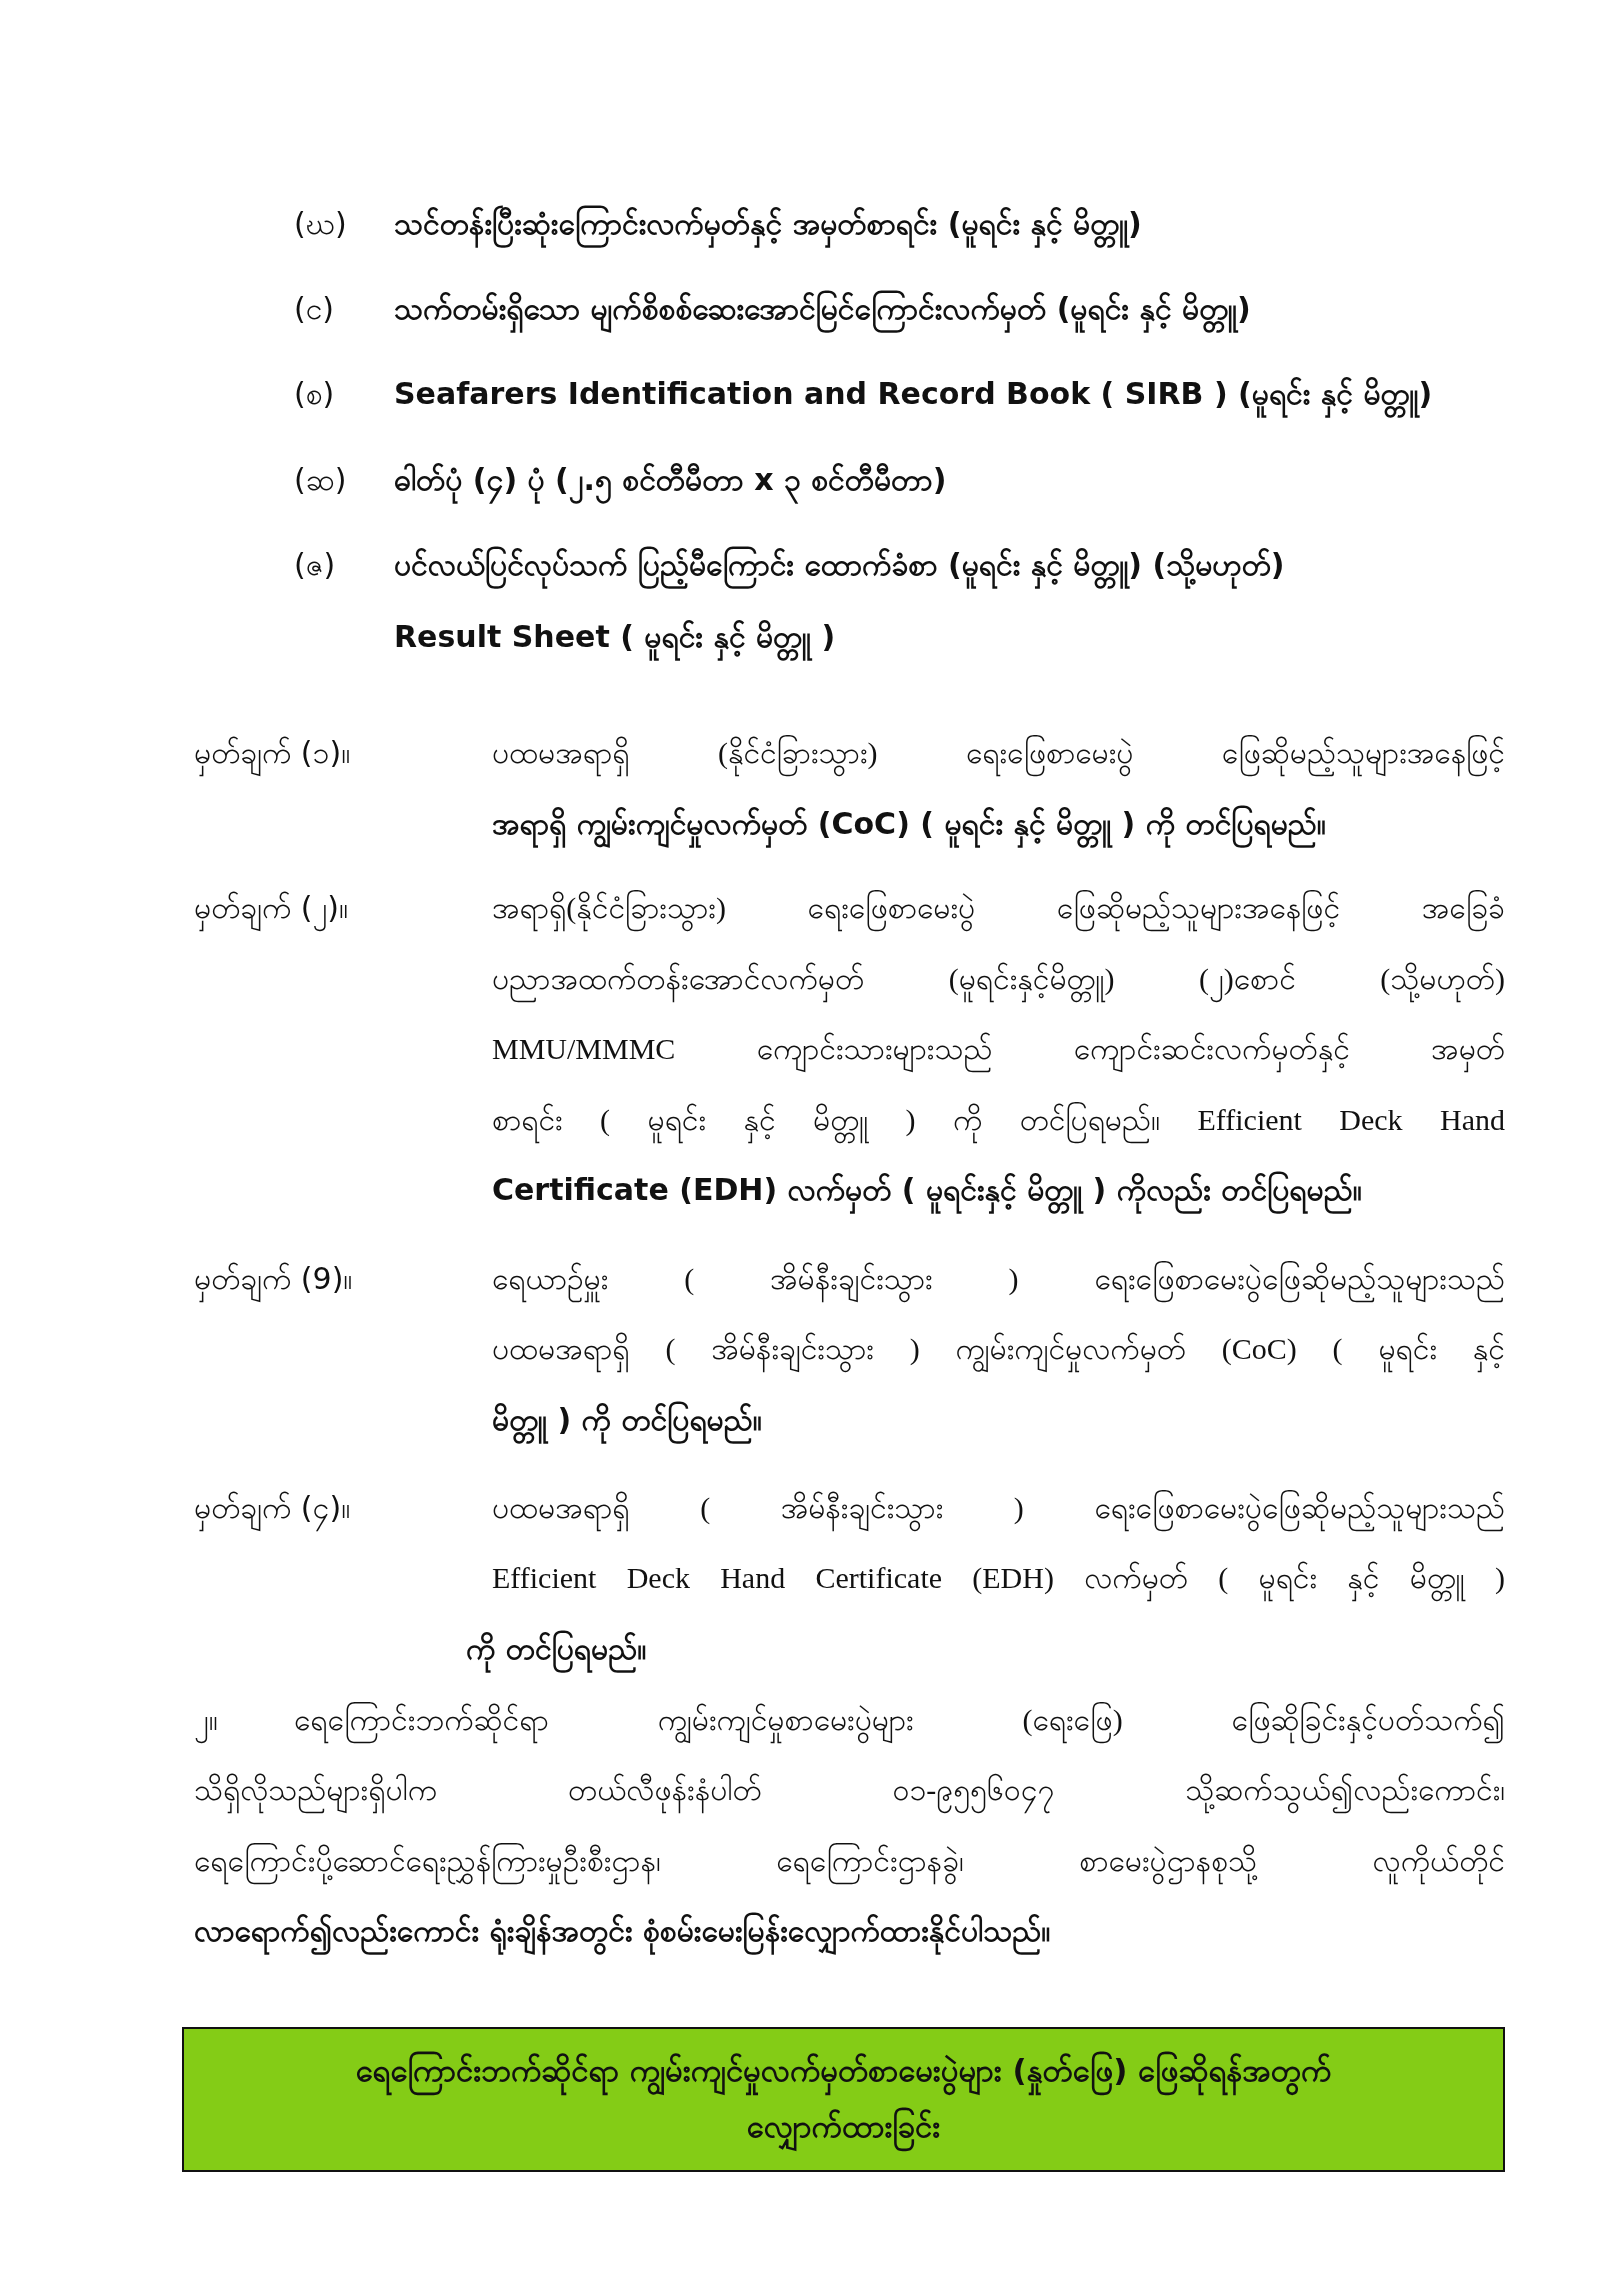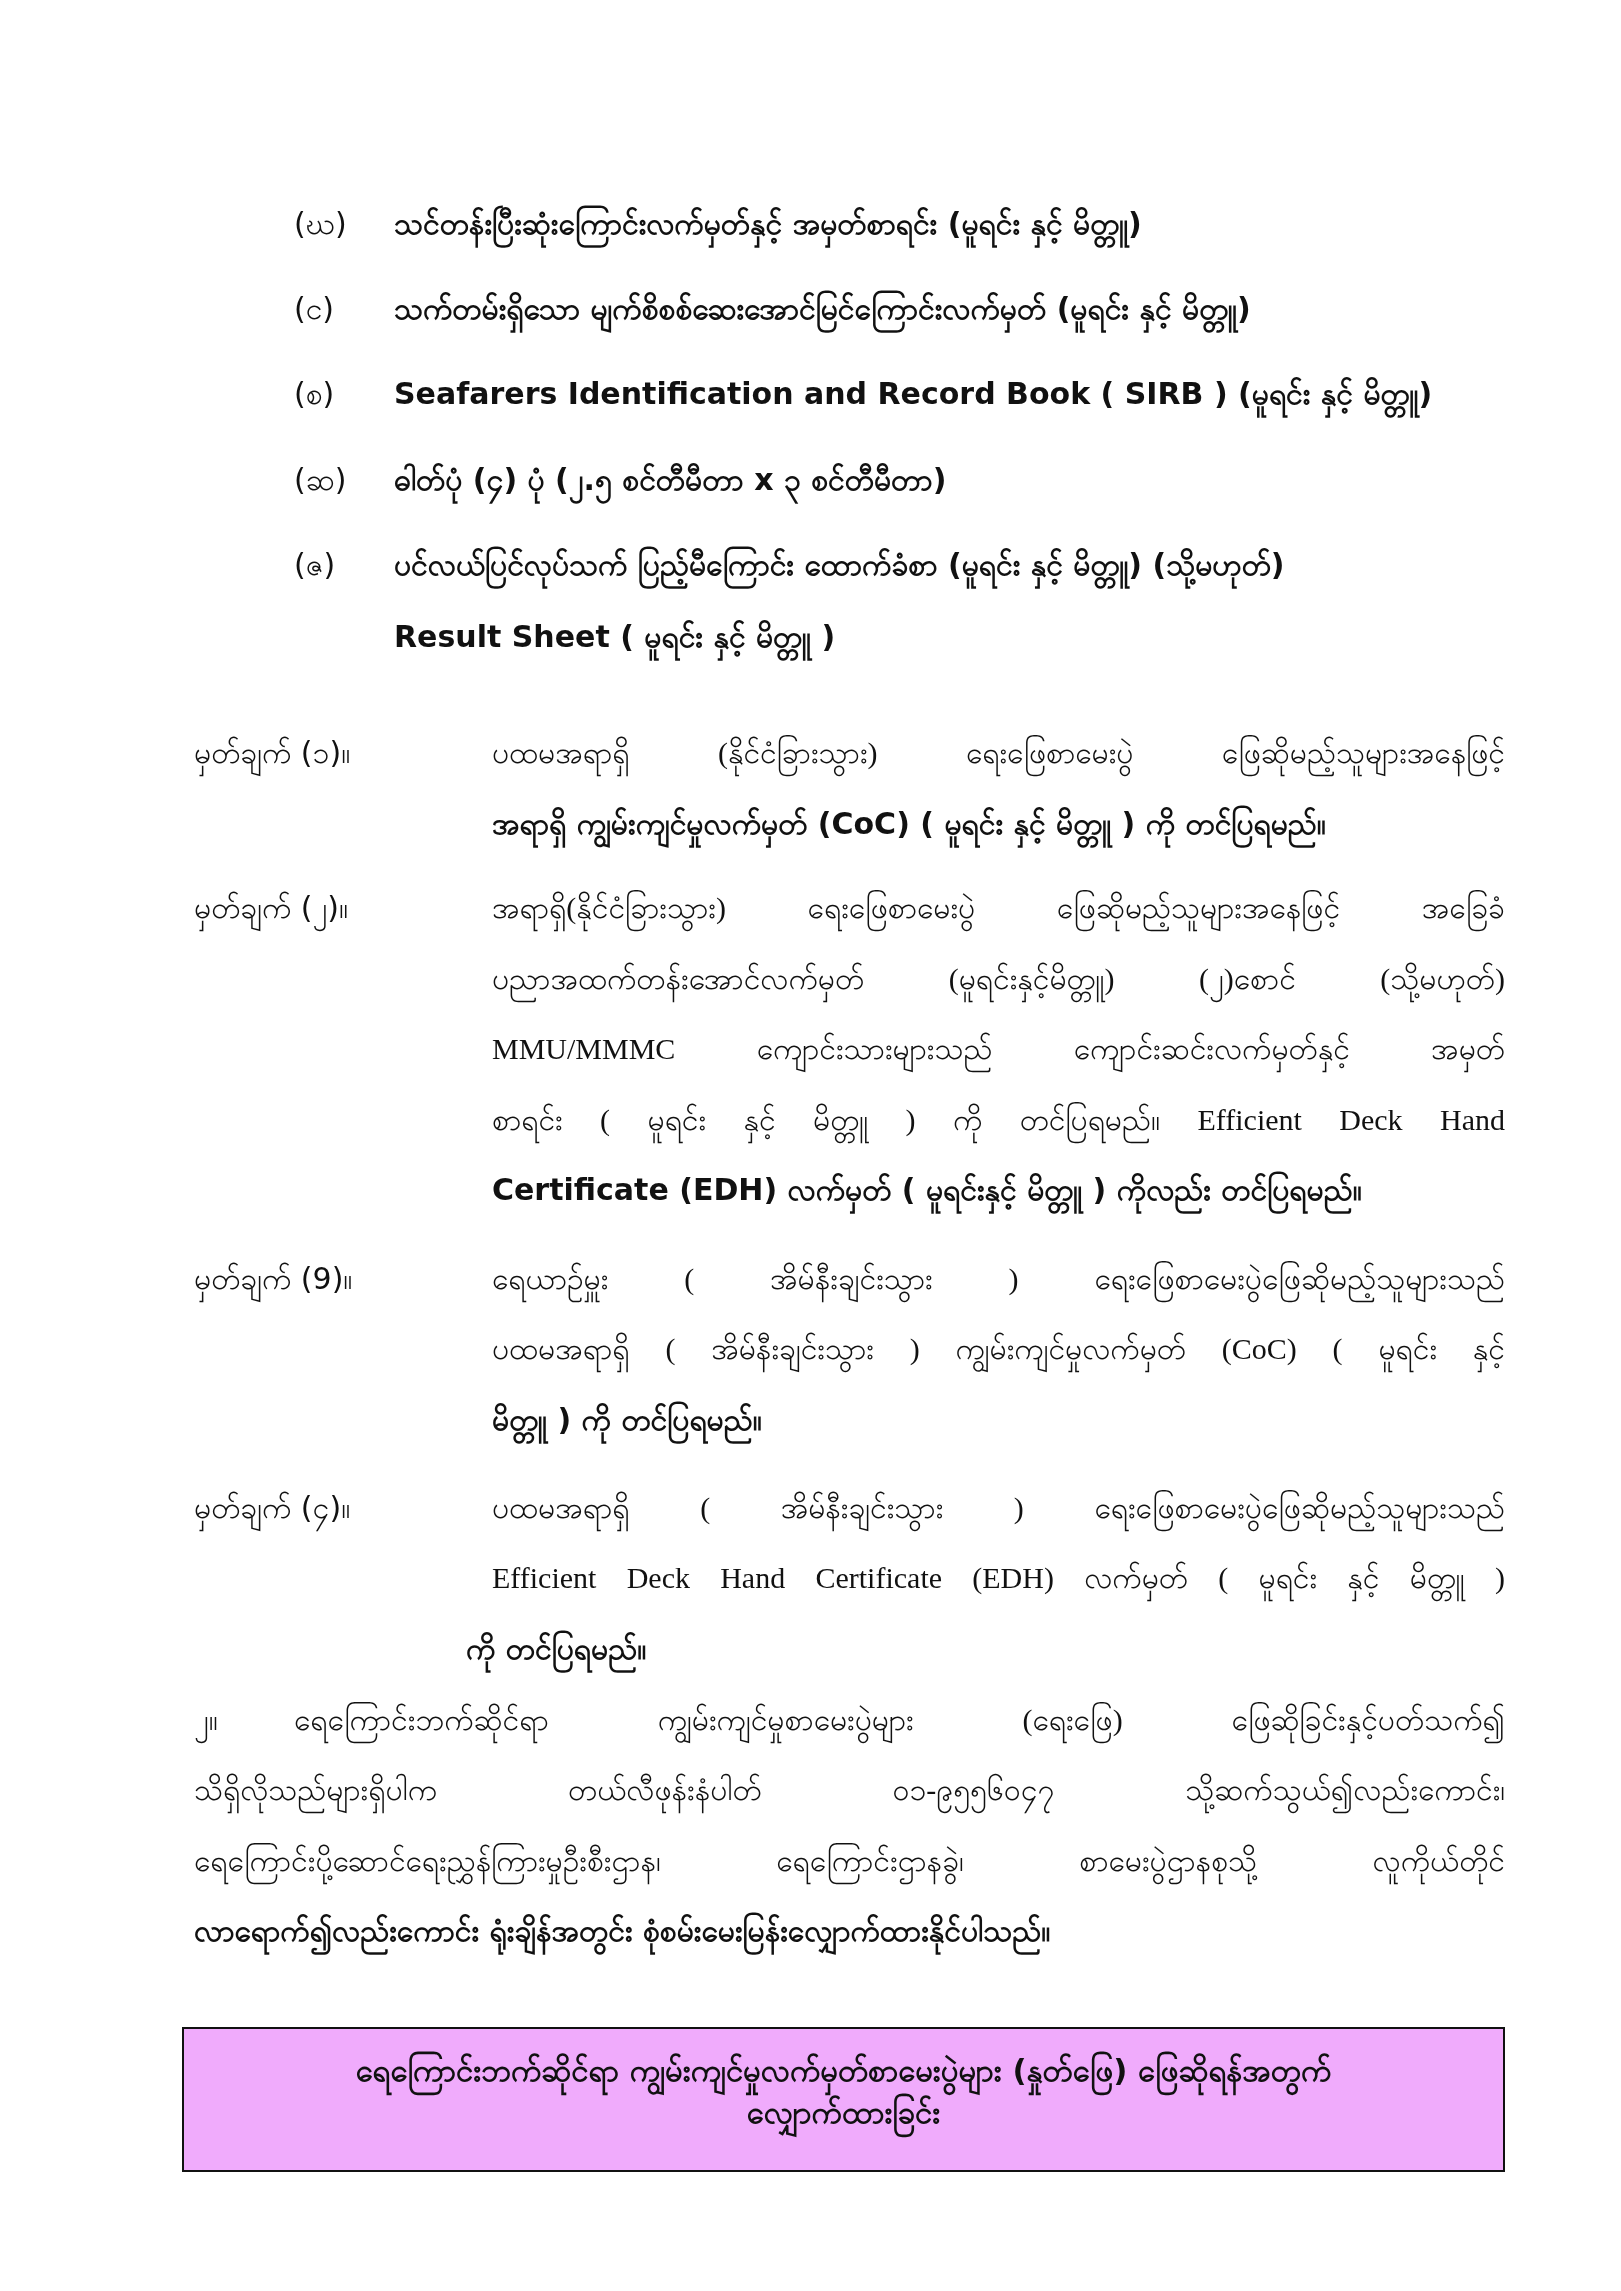--- a/index.html
+++ b/index.html
@@ -5,21 +5,21 @@
   html, body { margin: 0; padding: 0; background: #ffffff; }
   body {
     width: 1621px; height: 2292px; position: relative; overflow: hidden;
     font-family: "DejaVu Sans", sans-serif; color: #111; font-size: 30px;
   }
   .line { position: absolute; white-space: nowrap; line-height: 39px; font-weight: bold; }
   .lbl { position: absolute; white-space: nowrap; line-height: 39px; }
   .just { position: absolute; line-height: 39px; text-align: justify; text-align-last: justify; white-space: normal; font-family: Liberation Serif, serif; }
   .banner {
     position: absolute; left: 182px; top: 2027px; width: 1323px; height: 145px;
-    background: #f0abfc; border: 2px solid #111; border-bottom-width: 2.9px;
+    background: #84cc16; border: 2px solid #111; border-bottom-width: 2.9px;
     box-sizing: border-box; text-align: center; font-weight: bold; font-size: 31px;
   }
   .banner div { line-height: 39px; }
 </style>
 </head>
 <body>
 
 <div>
   <span class="lbl" style="left:294px;top:204px">(ဃ)</span>
   <span class="line" style="left:394px;top:204px">သင်တန်းပြီးဆုံးကြောင်းလက်မှတ်နှင့် အမှတ်စာရင်း (မူရင်း နှင့် မိတ္တူ)</span>
@@ -74,15 +74,15 @@
 <div>
   <span class="lbl" style="left:194px;top:1700px">၂။</span>
   <div class="just" style="left:294px;top:1700px;width:1211px">ရေကြောင်းဘက်ဆိုင်ရာ ကျွမ်းကျင်မှုစာမေးပွဲများ (ရေးဖြေ) ဖြေဆိုခြင်းနှင့်ပတ်သက်၍</div>
   <div class="just" style="left:194px;top:1770px;width:1311px">သိရှိလိုသည်များရှိပါက တယ်လီဖုန်းနံပါတ် ၀၁-၉၅၅၆၀၄၇ သို့ဆက်သွယ်၍လည်းကောင်း၊</div>
   <div class="just" style="left:194px;top:1841px;width:1311px">ရေကြောင်းပို့ဆောင်ရေးညွှန်ကြားမှုဦးစီးဌာန၊ ရေကြောင်းဌာနခွဲ၊ စာမေးပွဲဌာနစုသို့ လူကိုယ်တိုင်</div>
   <span class="line" style="left:194px;top:1911px">လာရောက်၍လည်းကောင်း ရုံးချိန်အတွင်း စုံစမ်းမေးမြန်းလျှောက်ထားနိုင်ပါသည်။</span>
 </div>
 
 <div class="banner">
   <div style="margin-top:21.6px">ရေကြောင်းဘက်ဆိုင်ရာ ကျွမ်းကျင်မှုလက်မှတ်စာမေးပွဲများ (နှုတ်ဖြေ) ဖြေဆိုရန်အတွက်</div>
-  <div style="margin-top:3px">လျှောက်ထားခြင်း</div>
+  <div style="margin-top:17px">လျှောက်ထားခြင်း</div>
 </div>
 
 
 </body></html>

